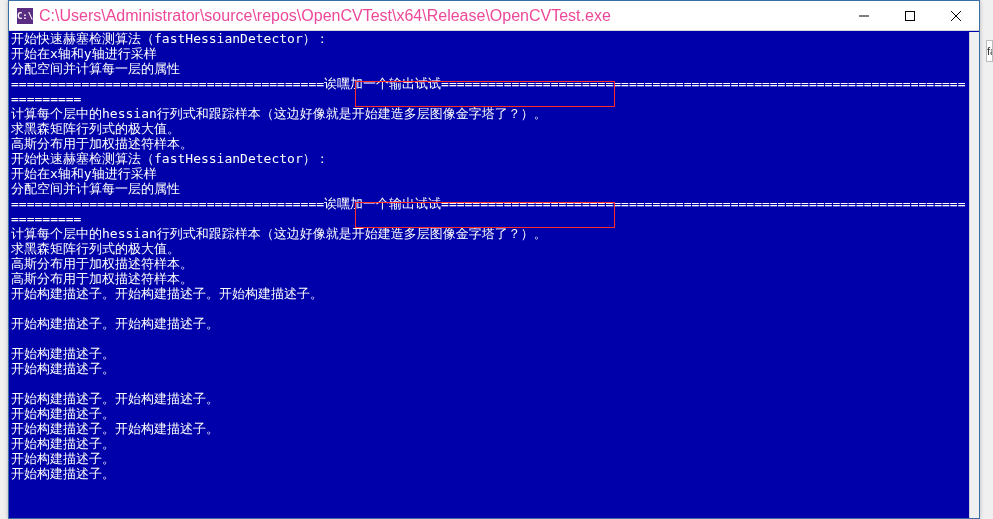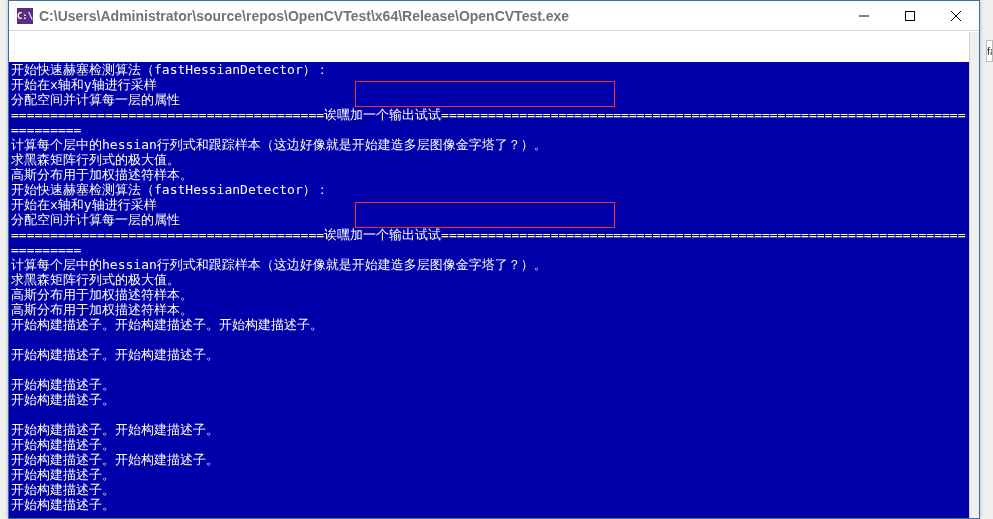--- a/index.html
+++ b/index.html
@@ -39,25 +39,24 @@
     display: inline-flex;
     align-items: center;
     justify-content: center;
     font-size: 9px;
     color: #fff;
     font-weight: bold;
     font-family: Consolas, monospace;
   }
   .title-text {
     flex: 1;
-    font-size: 14px;
-    color: #737373;
+    font-size: 16px;
+    color: #ec4899;
     white-space: nowrap;
     overflow: hidden;
-    font-weight: bold;
   }
   .win-controls { display: flex; height: 100%; }
   .win-btn {
     width: 46px;
     height: 100%;
     display: flex;
     align-items: center;
     justify-content: center;
     font-size: 10px;
     color: #000;
@@ -69,21 +68,20 @@
     flex: 1;
     background: #0000aa;
     color: #ffffff;
     font-family: "NSimSun","SimSun","Consolas",monospace;
     font-size: 13px;
     line-height: 15px;
     padding: 0 2px 2px 2px;
     overflow: hidden;
     white-space: pre;
     position: relative;
-    margin-top: 31px;
   }
   .side-scroll {
     position: absolute;
     right: 0;
     top: 31px;
     bottom: 0;
     width: 10px;
     background: #f0f0f0;
     border-left: 1px solid #d0d0d0;
   }

